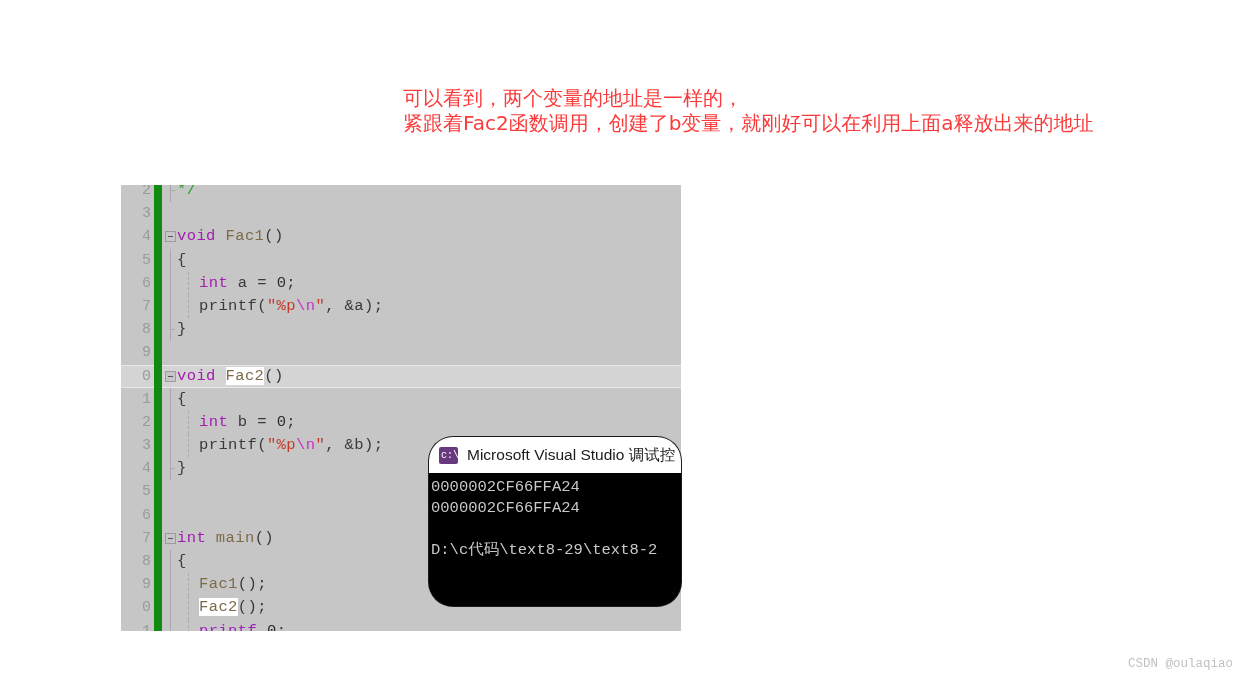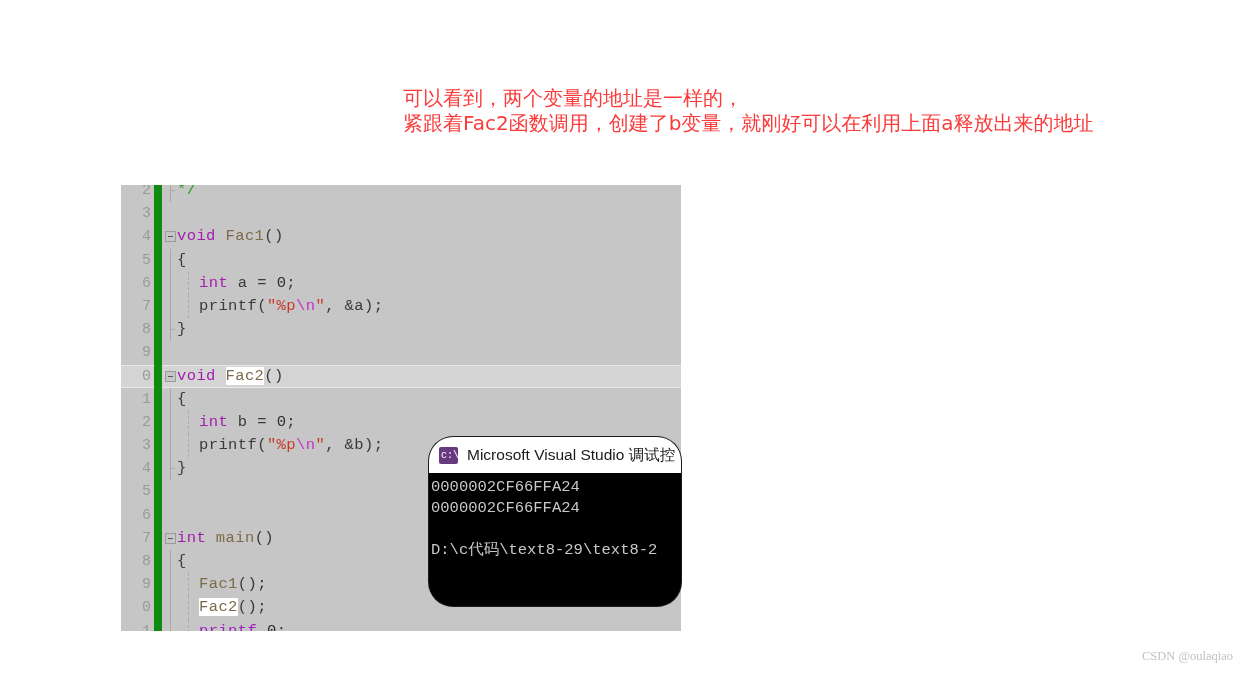--- a/index.html
+++ b/index.html
@@ -209,22 +209,22 @@
     height: 5px;
     background: #c8c8c8;
     vertical-align: baseline;
     margin-left: 3px;
   }
 
   
   #watermark {
     position: absolute;
     right: 16px;
-    bottom: 18px;
-    font-family: Liberation Serif, serif;
+    bottom: 11px;
+    font-family: Liberation Mono, monospace;
     font-size: 12.5px;
     color: #c2c2c2;
     white-space: nowrap;
     margin-left: 20px;
   }
 </style>
 </head>
 <body>
 
 <div id="annotation">

